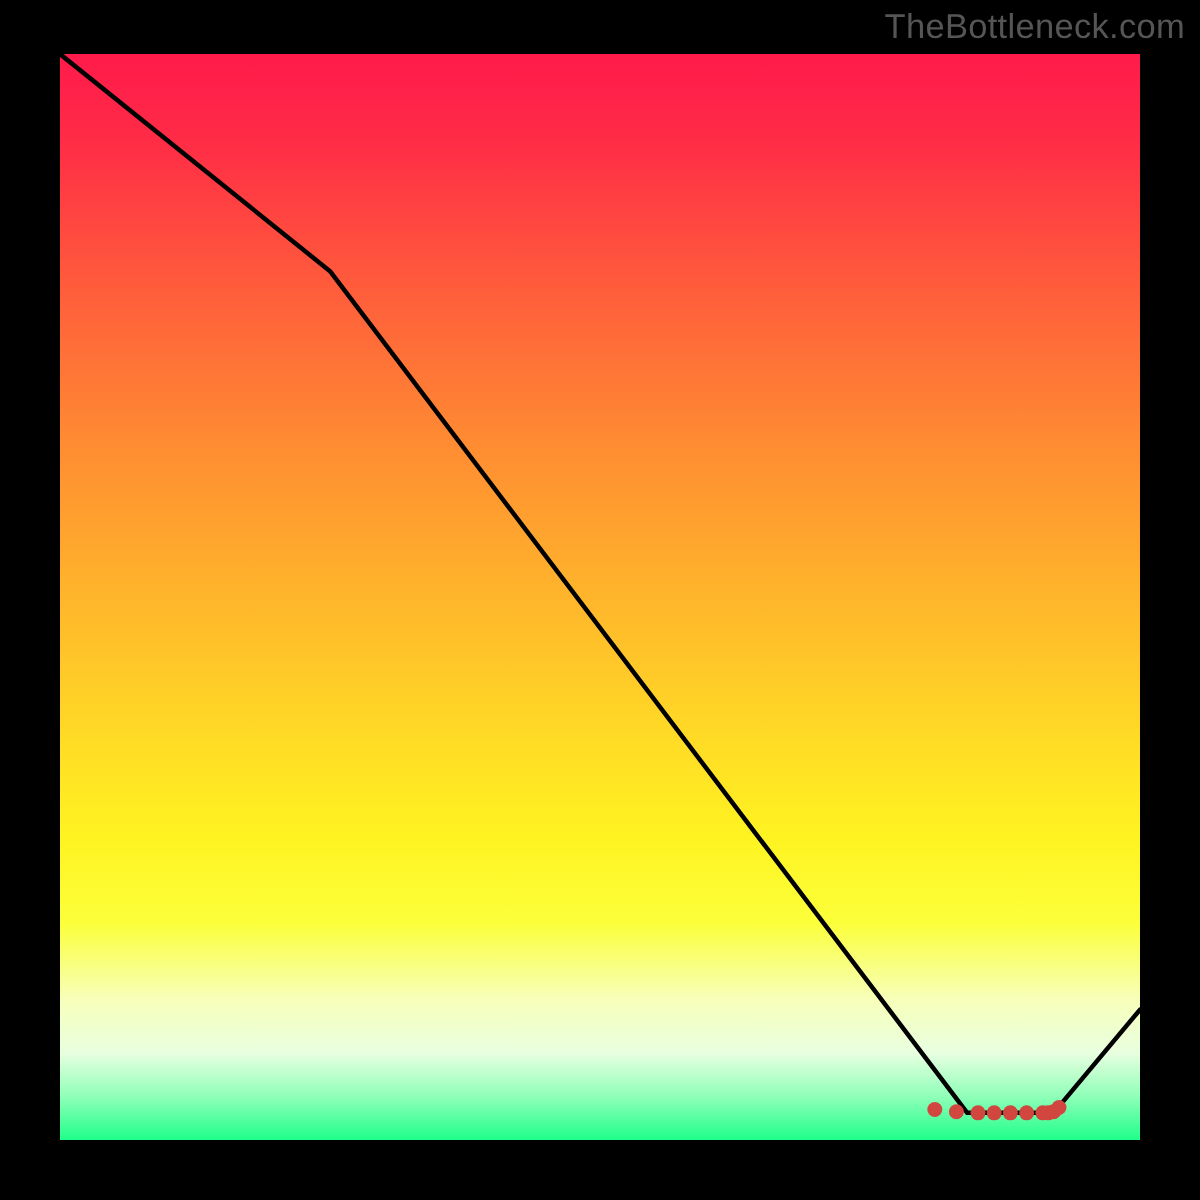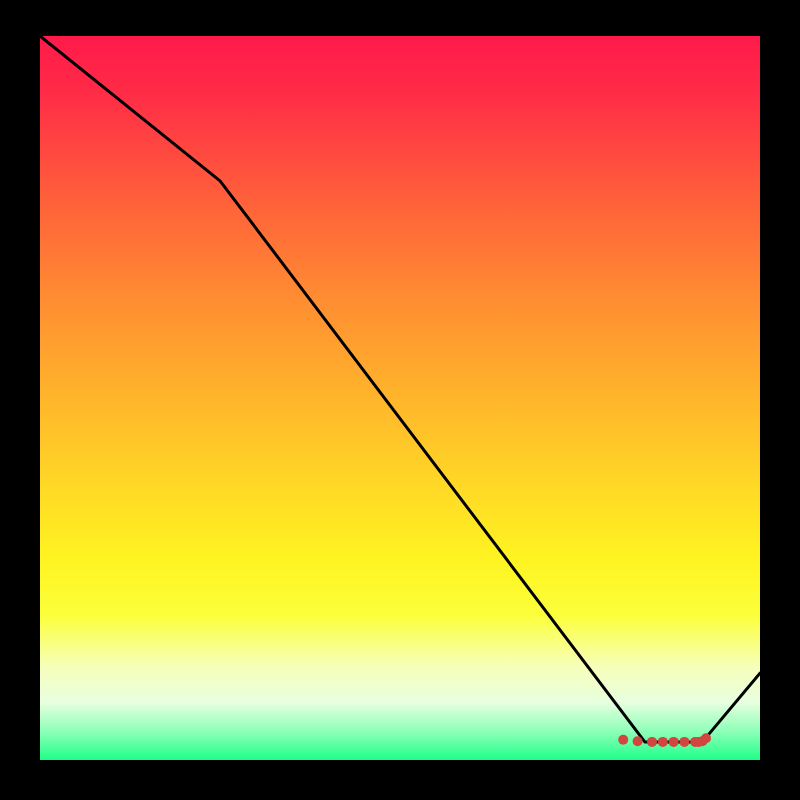--- a/index.html
+++ b/index.html
@@ -57,20 +57,21 @@
     position: absolute;
     inset: 0;
     width: 100%;
     height: 100%;
   }
 </style>
 </head>
 <body>
 
 <div class="frame">
+  <div class="attribution">TheBottleneck.com</div>
 
   <div class="plot-area">
     <div class="gradient-bg"></div>
     <svg class="overlay" viewBox="0 0 720 724" preserveAspectRatio="none">
       <polyline id="curve-line" fill="none" stroke="#000" stroke-width="3" stroke-linejoin="round" stroke-linecap="round" points="0.0,0.0 180.0,144.8 604.8,705.9 662.4,705.9 720.0,637.1"></polyline>
       <g id="markers">
           <circle cx="583.2" cy="703.7" r="5" fill="#d1463f"></circle>
           <circle cx="597.6" cy="705.2" r="5" fill="#d1463f"></circle>
           <circle cx="612.0" cy="705.9" r="5" fill="#d1463f"></circle>
           <circle cx="622.8" cy="705.9" r="5" fill="#d1463f"></circle>

